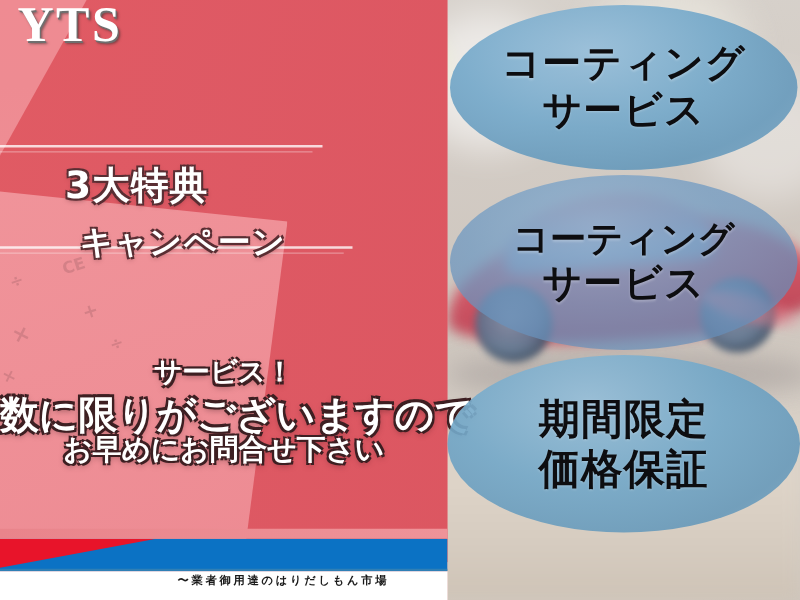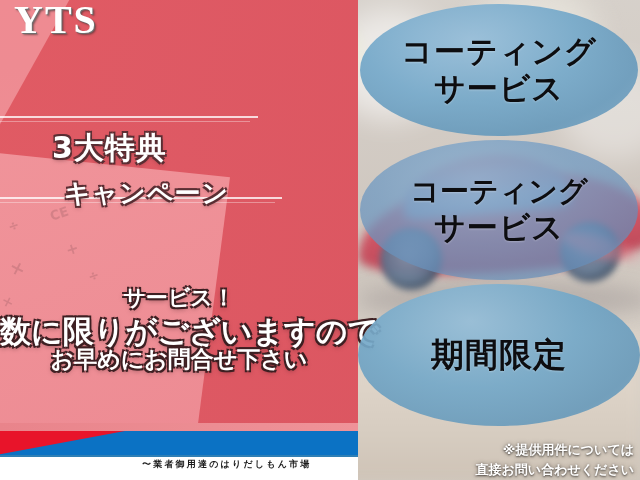--- a/index.html
+++ b/index.html
@@ -282,26 +282,23 @@
     <div class="oval-line l-b">サービス</div>
   </div>
 
   <div class="oval o2">
     <div class="oval-line l-a">コーティング</div>
     <div class="oval-line l-b">サービス</div>
   </div>
 
   <div class="oval o3">
     <div class="oval-line l-a">期間限定</div>
-  </div>
-
-  <div class="disclaimer">
-    <div>※提供用件については</div>
-    <div>直接お問い合わせください</div>
-  </div>
+    <div class="oval-line l-b">価格保証</div>
+  </div>
+
 
   <div class="logo-topred"></div>
   <div class="logo-white"></div>
   <div class="logo">
     <div class="logo-blue"></div>
     <div class="logo-red2"></div>
   </div>
   <div class="logo-text">YTS</div>
   <div class="logo-tag">〜業者御用達のはりだしもん市場</div>
 

